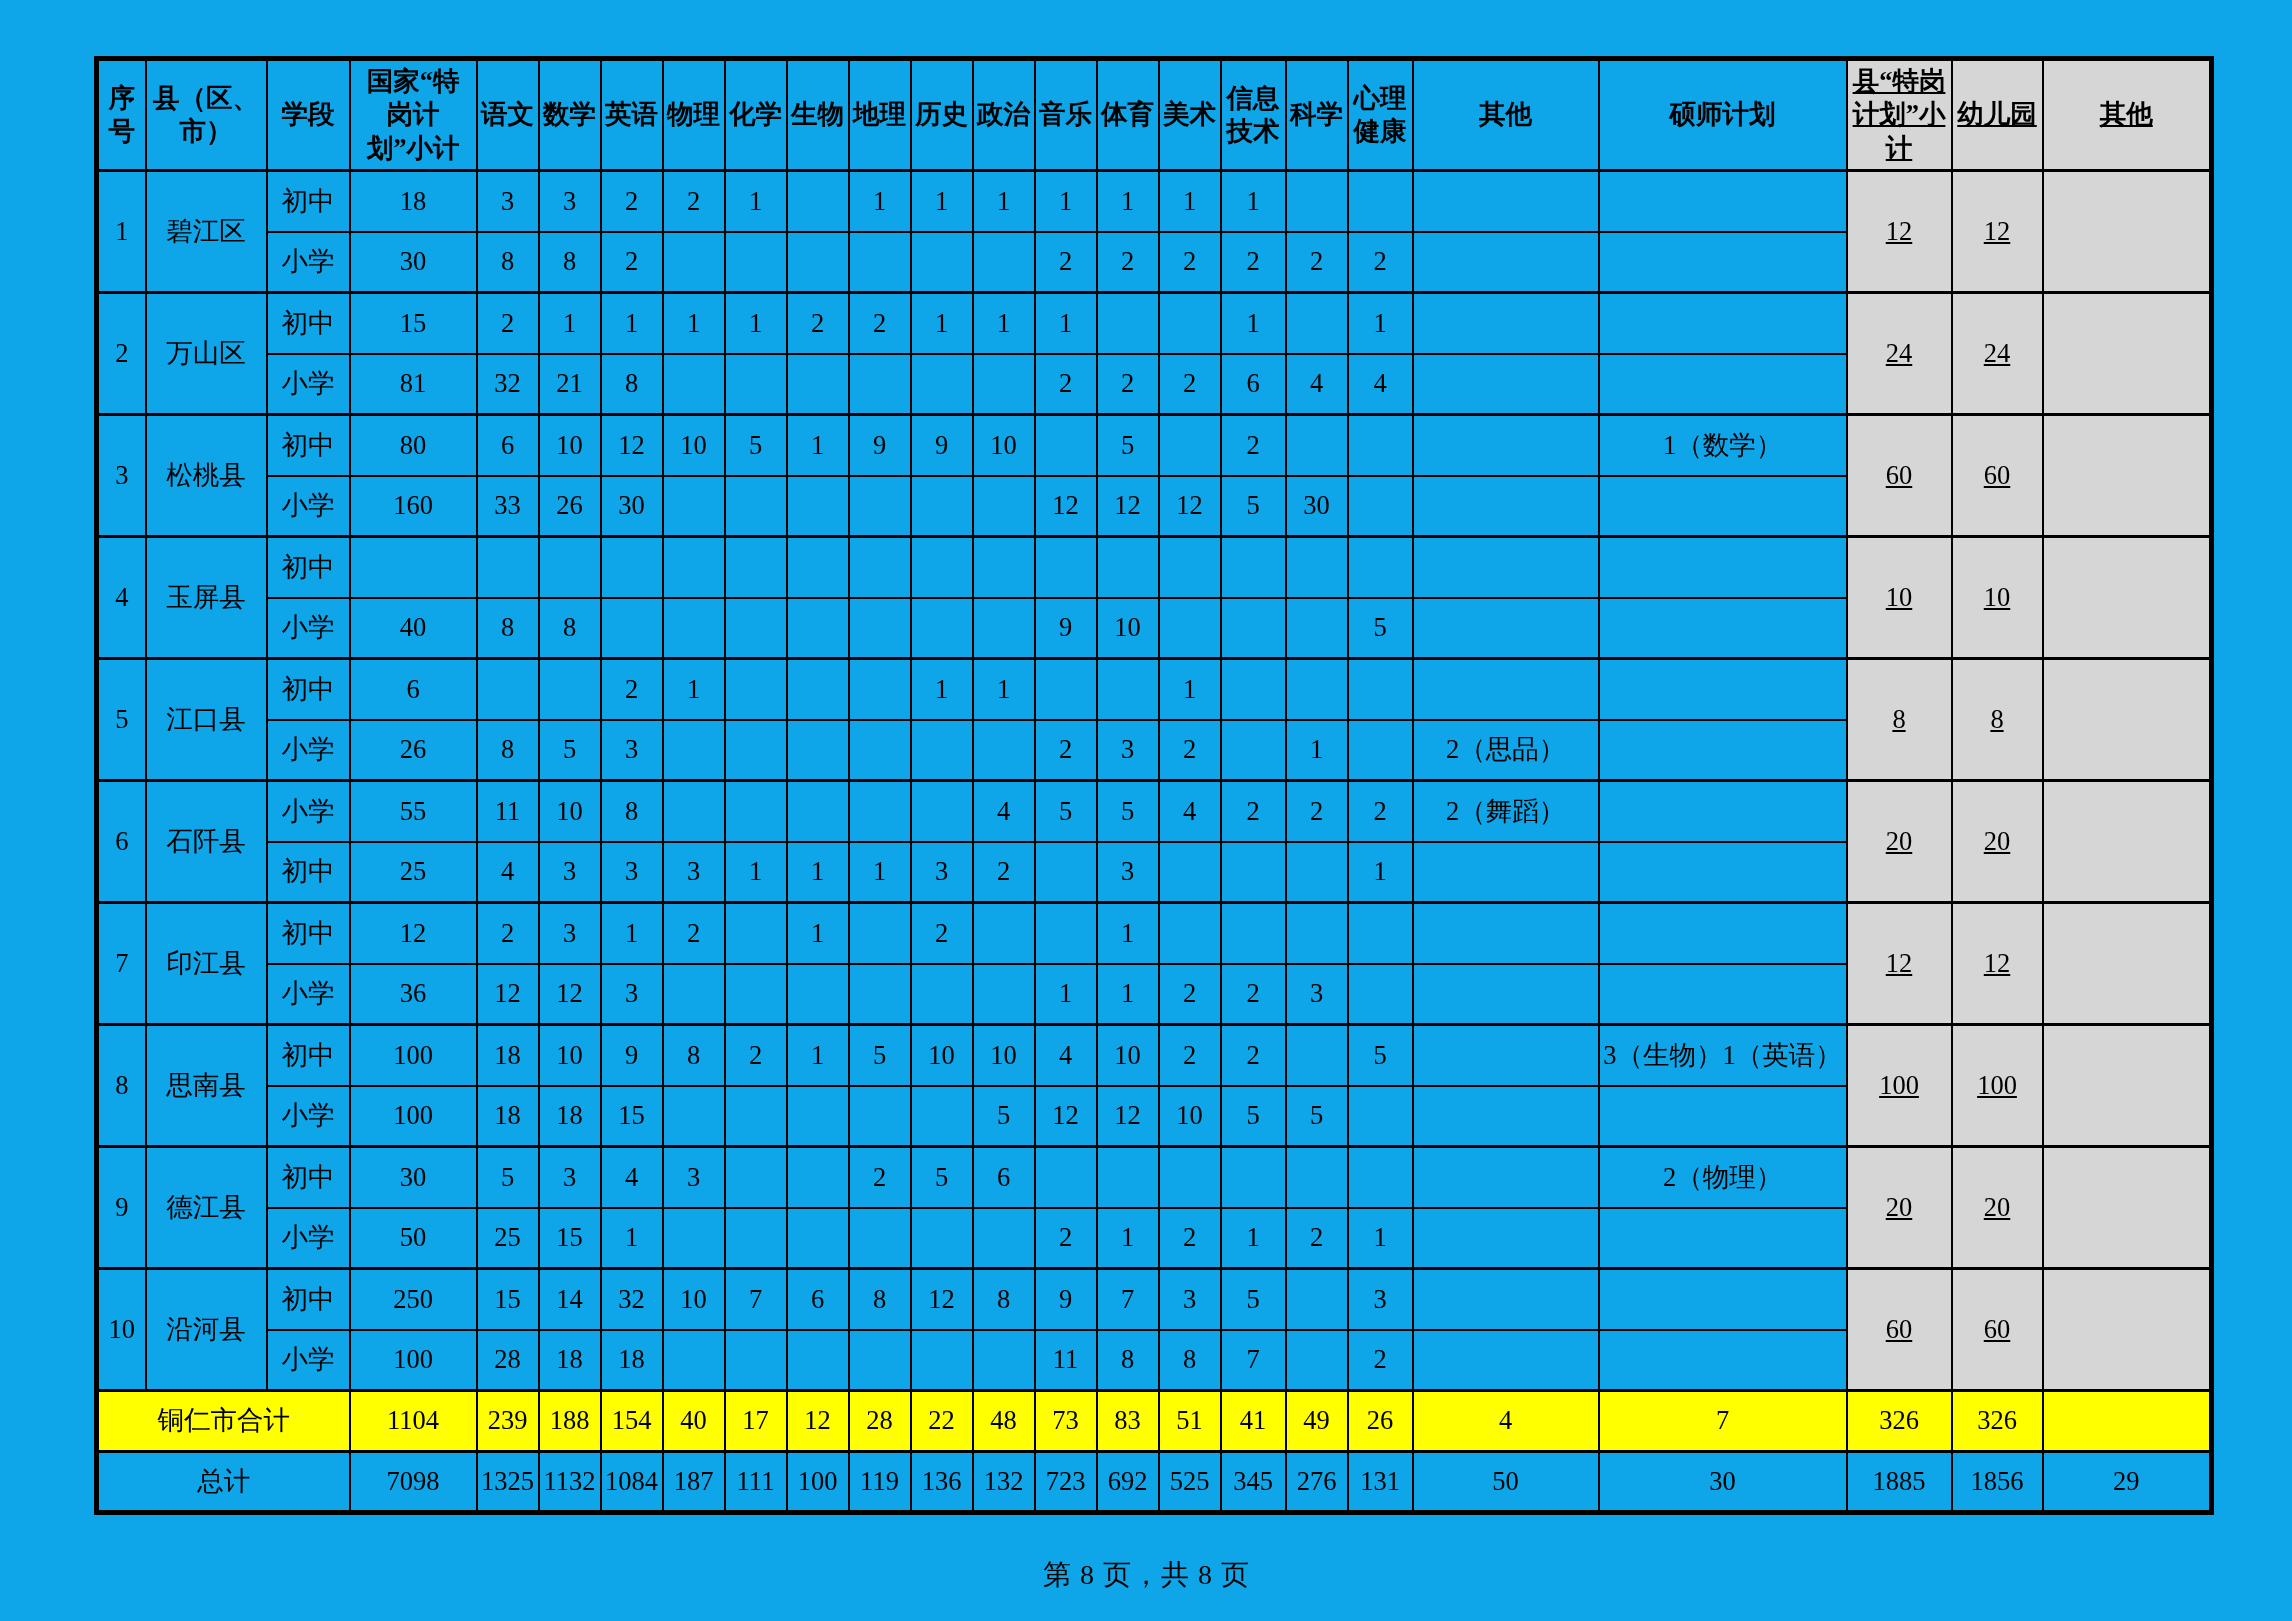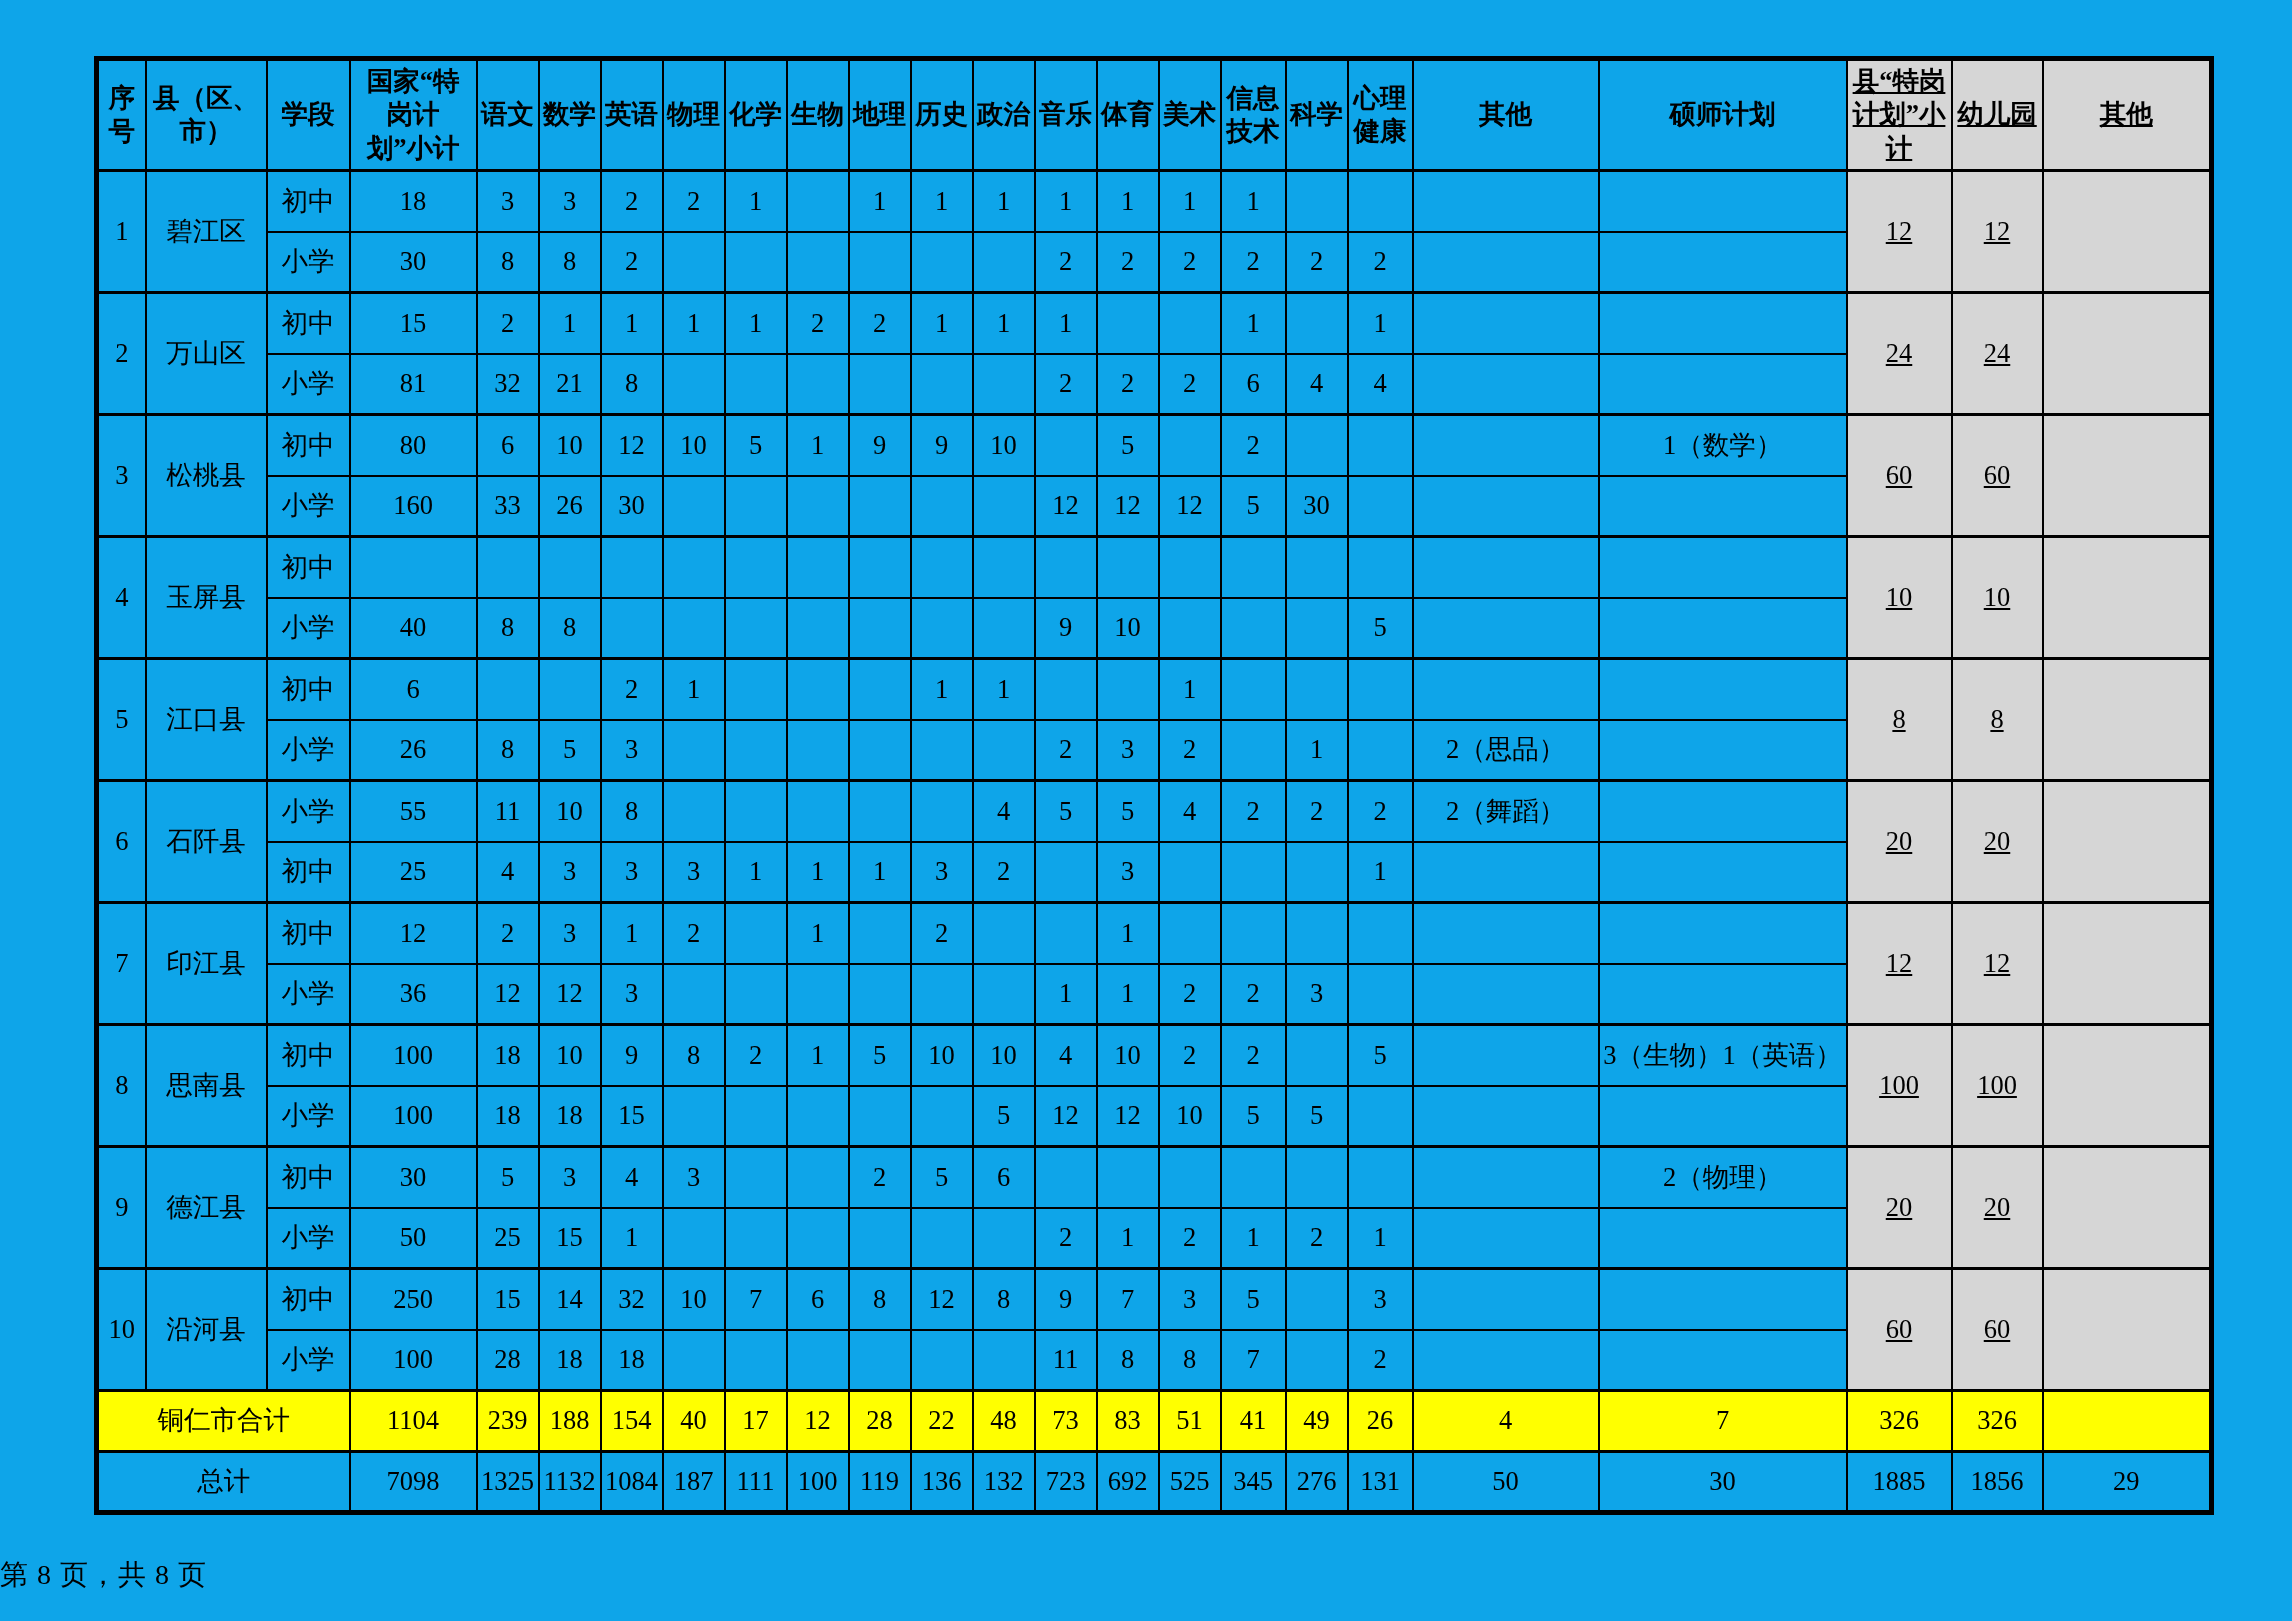--- a/index.html
+++ b/index.html
@@ -24,21 +24,21 @@
     overflow: hidden; word-break: break-all;
   }
   #plan-table thead th { font-weight: bold; height: 112px; border-bottom-width: 3.9px; }
   #plan-table tbody tr.data-row { height: 61px; }
   #plan-table .gray { background: #d6d6d6; text-decoration: underline; }
   #plan-table tr.county-start > td { border-top-width: 3.9px; }
   #plan-table tr.summary > td { border-top-width: 3.9px; font-weight: normal; }
   #plan-table tr.highlight > td { background: #ffff00; }
   .footer {
     position: absolute; left: 0; top: 1556px; width: 2293px;
-    font-size: 28px; letter-spacing: 1px;
+    text-align: center; font-size: 28px; letter-spacing: 1px;
   }
 </style>
 </head>
 <body>
 
 <div class="page">
   <table id="plan-table">
       <colgroup>
         <col style="width: 49px;">
         <col style="width: 121px;">

